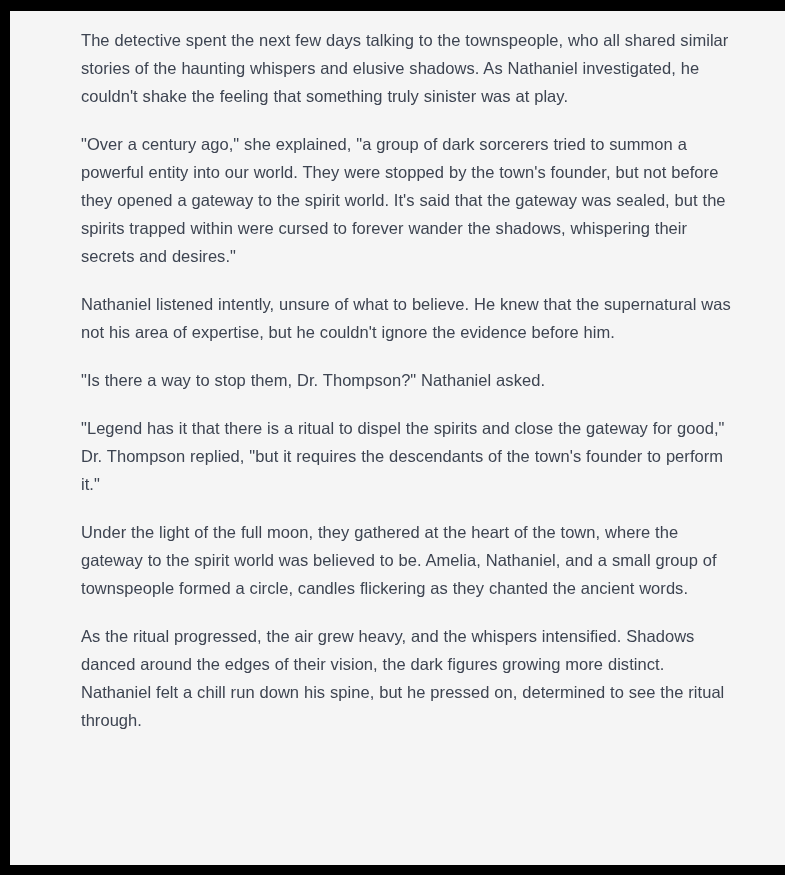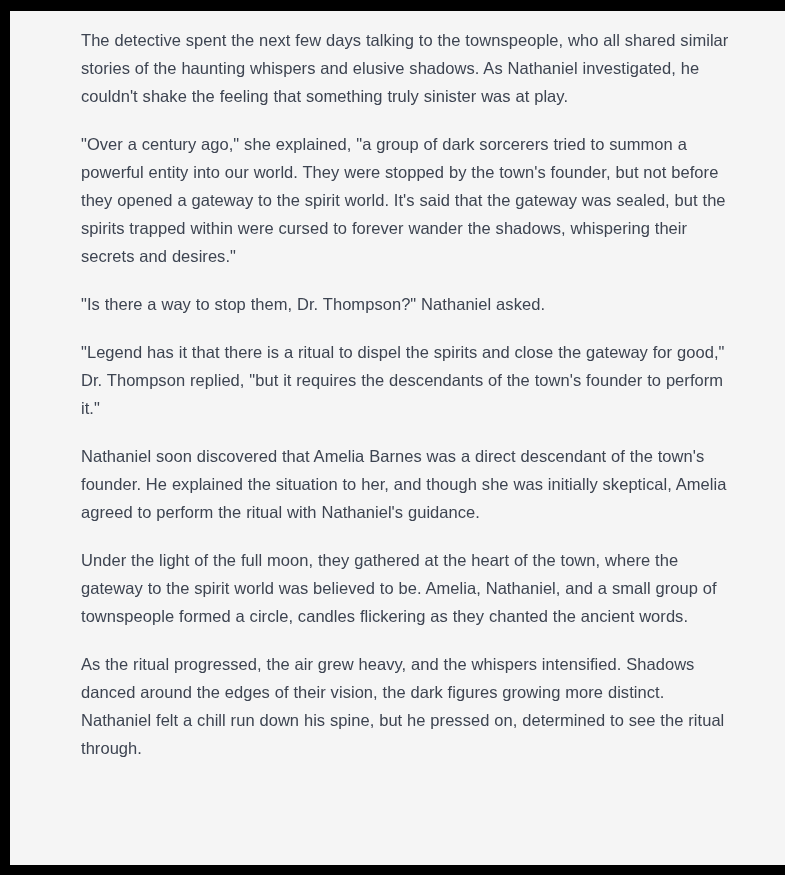--- a/index.html
+++ b/index.html
@@ -50,19 +50,19 @@
     margin-bottom: 0;
   }
 </style>
 </head>
 <body>
 
 <div id="story-frame">
   <div id="story-body">
     <p class="story-paragraph">The detective spent the next few days talking to the townspeople, who all shared similar stories of the haunting whispers and elusive shadows. As Nathaniel investigated, he couldn't shake the feeling that something truly sinister was at play.</p>
     <p class="story-paragraph">"Over a century ago," she explained, "a group of dark sorcerers tried to summon a powerful entity into our world. They were stopped by the town's founder, but not before they opened a gateway to the spirit world. It's said that the gateway was sealed, but the spirits trapped within were cursed to forever wander the shadows, whispering their secrets and desires."</p>
+    <p class="story-paragraph">Nathaniel listened intently, unsure of what to believe. He knew that the supernatural was not his area of expertise, but he couldn't ignore the evidence before him.</p>
     <p class="story-paragraph">"Is there a way to stop them, Dr. Thompson?" Nathaniel asked.</p>
     <p class="story-paragraph">"Legend has it that there is a ritual to dispel the spirits and close the gateway for good," Dr. Thompson replied, "but it requires the descendants of the town's founder to perform it."</p>
-    <p class="story-paragraph">Nathaniel soon discovered that Amelia Barnes was a direct descendant of the town's founder. He explained the situation to her, and though she was initially skeptical, Amelia agreed to perform the ritual with Nathaniel's guidance.</p>
     <p class="story-paragraph">Under the light of the full moon, they gathered at the heart of the town, where the gateway to the spirit world was believed to be. Amelia, Nathaniel, and a small group of townspeople formed a circle, candles flickering as they chanted the ancient words.</p>
     <p class="story-paragraph">As the ritual progressed, the air grew heavy, and the whispers intensified. Shadows danced around the edges of their vision, the dark figures growing more distinct. Nathaniel felt a chill run down his spine, but he pressed on, determined to see the ritual through.</p>
   </div>
 </div>
 
 </body></html>

